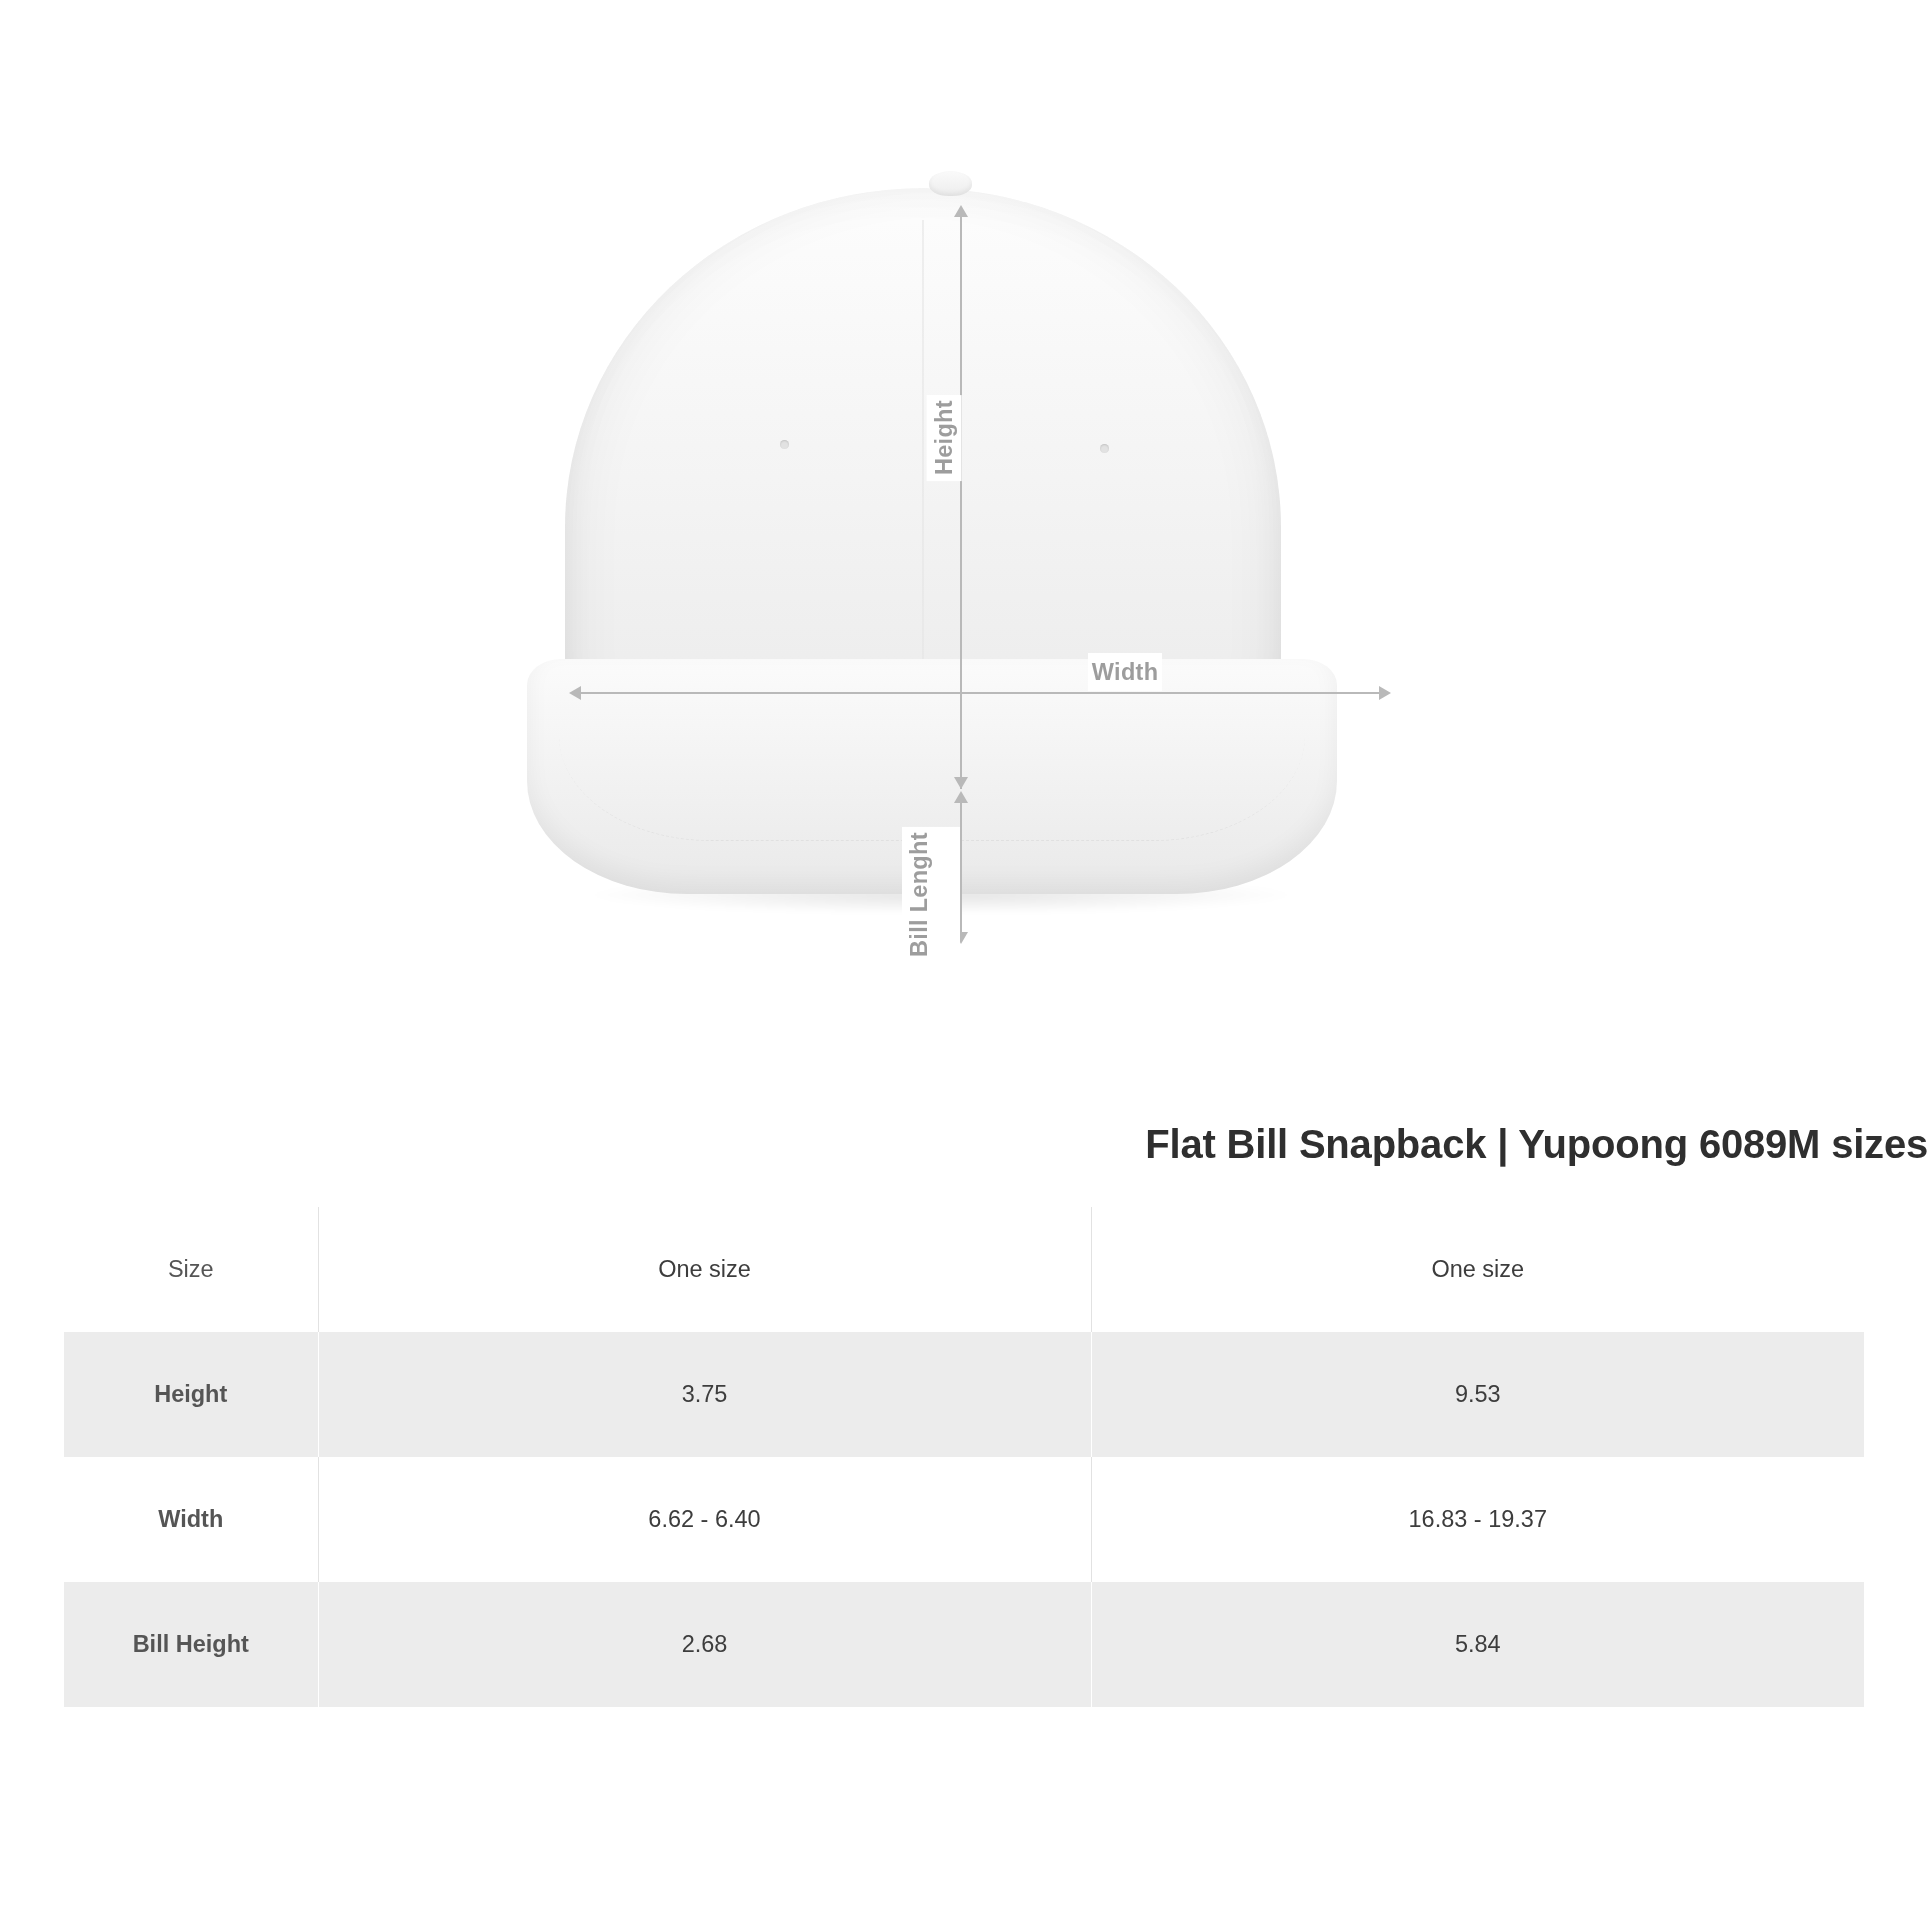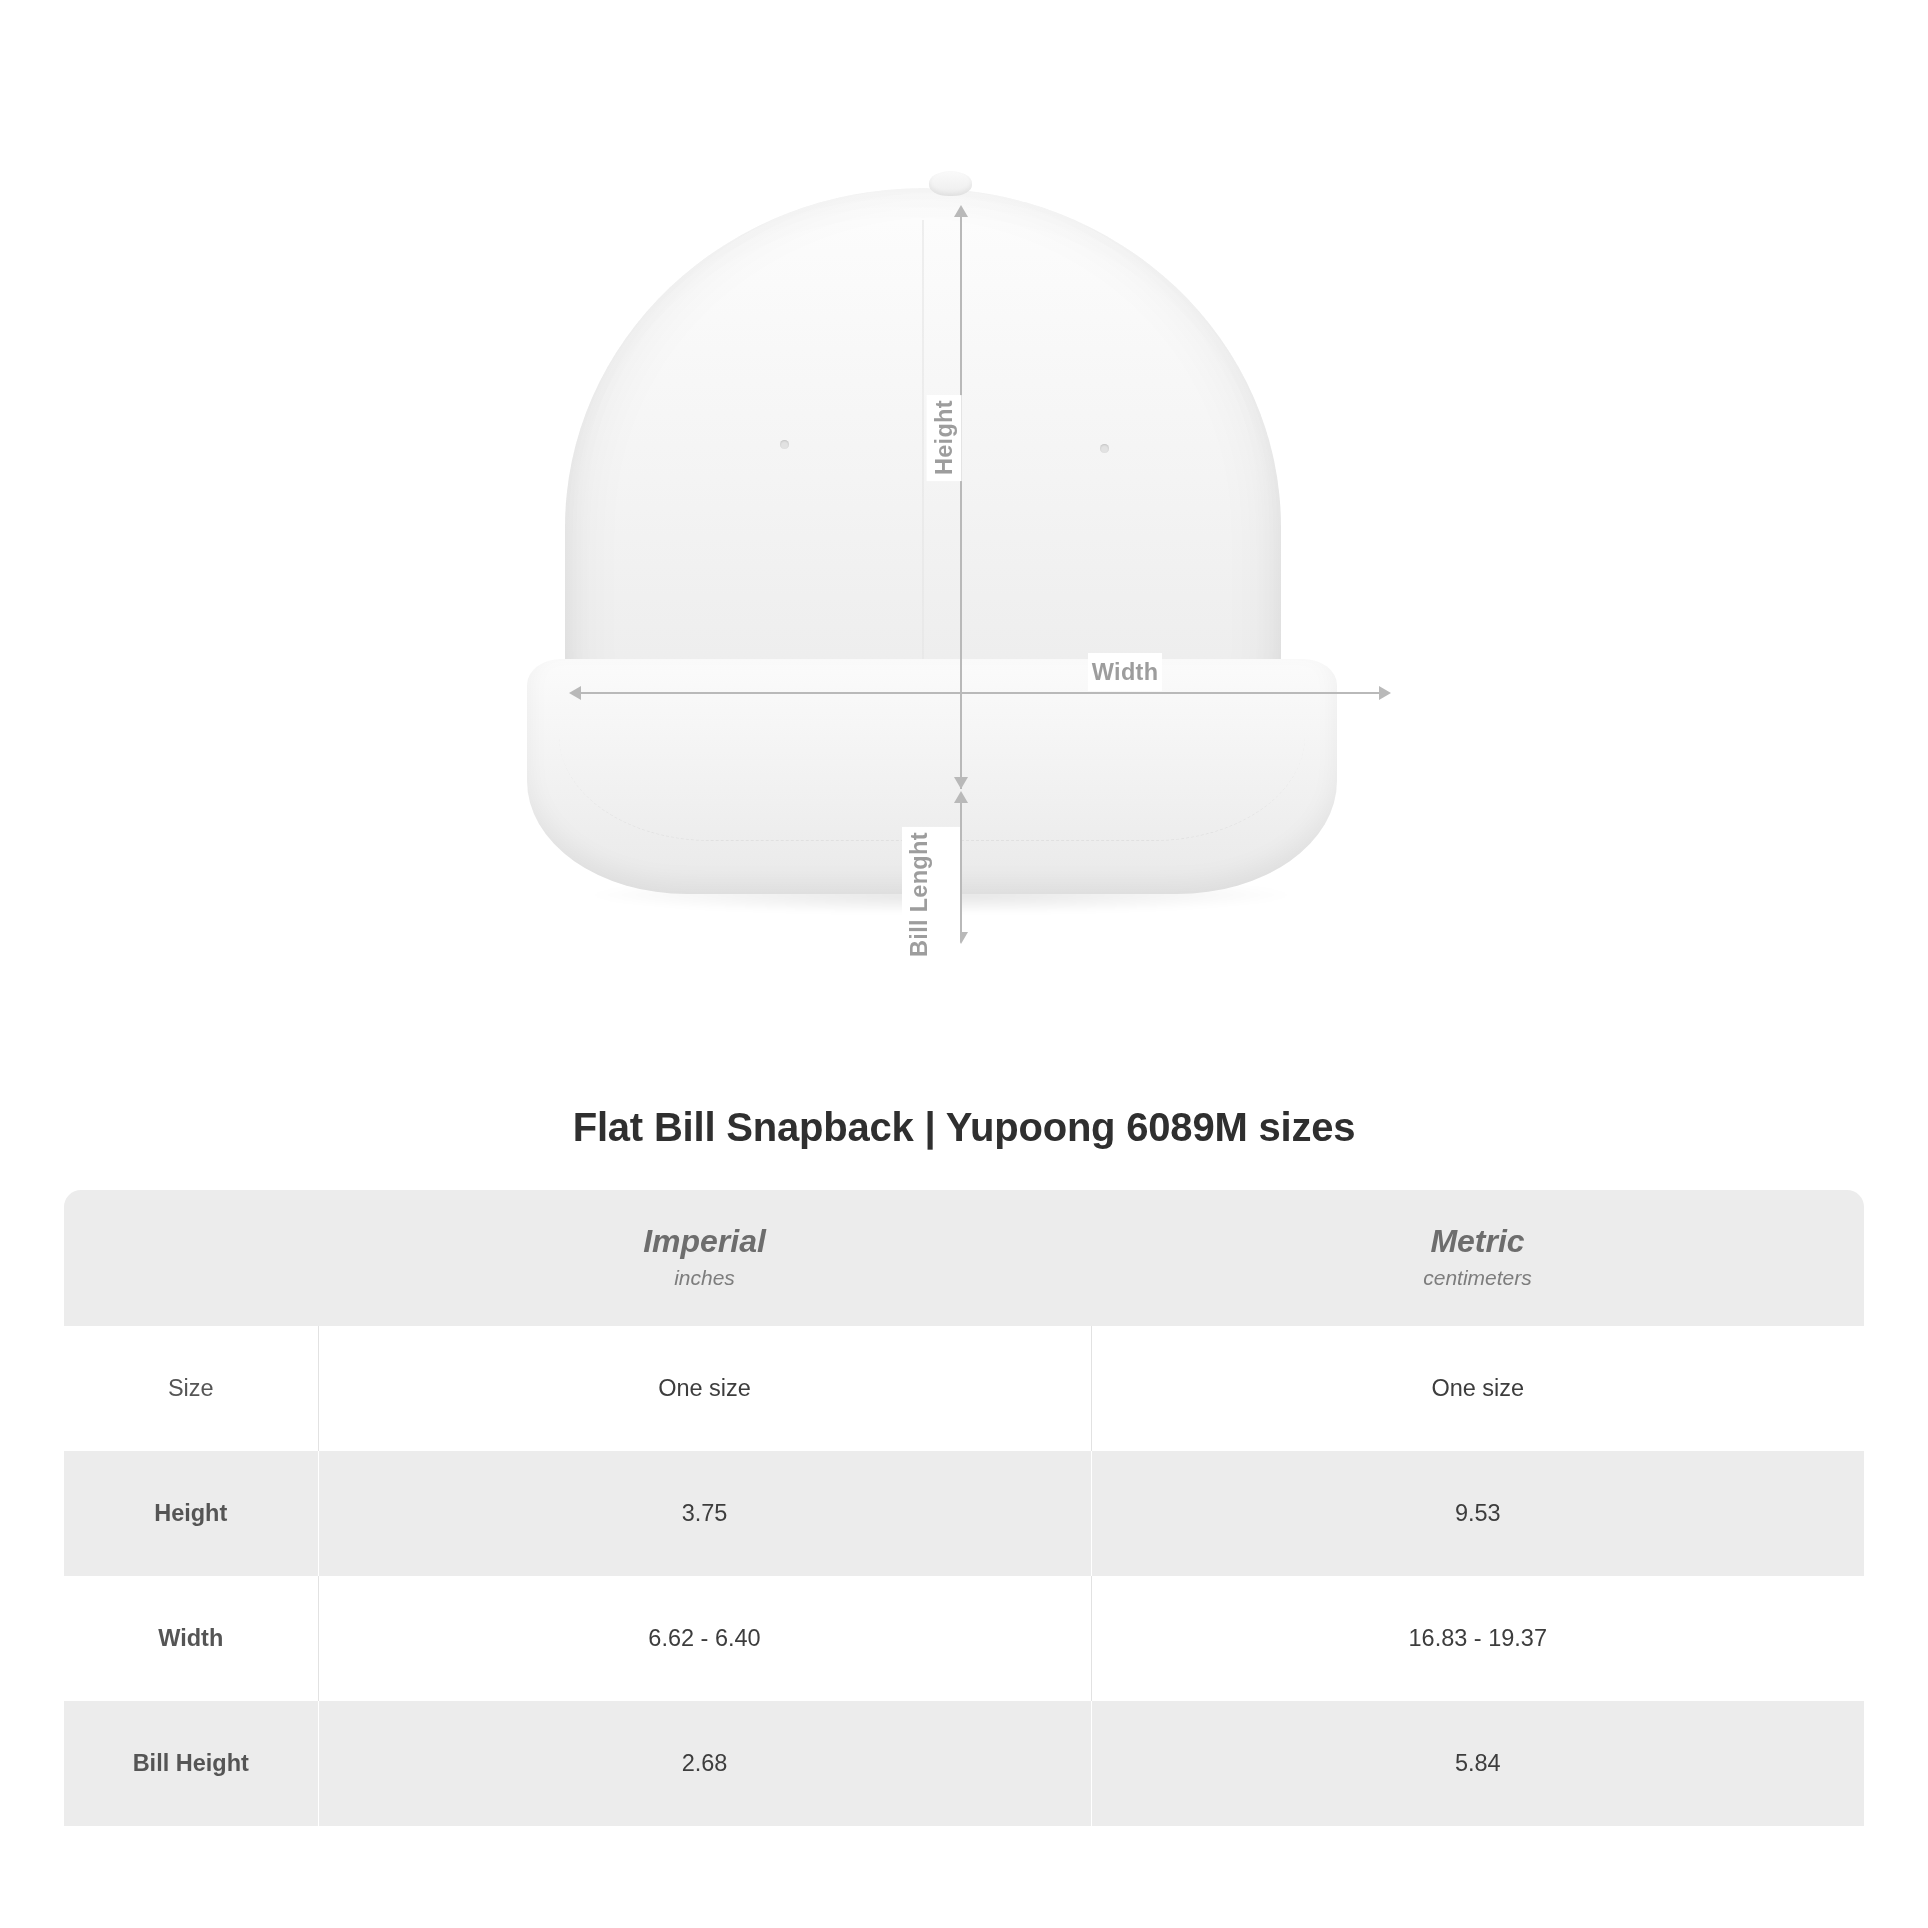--- a/index.html
+++ b/index.html
@@ -156,22 +156,22 @@
     line-height: 1.15;
   }
   .m-label.vertical {
     writing-mode: vertical-rl;
     text-orientation: mixed;
     transform: rotate(180deg);
   }
 
   
   .title-block {
-    text-align: center;
-    margin-top: 22px;
+    text-align: right;
+    margin-top: 39px;
   }
   .chart-title {
     font-size: 40px;
     font-weight: bold;
     color: #2f2f2f;
     letter-spacing: -0.2px;
   }
   .chart-note {
     margin-top: 15px;
     font-size: 23.5px;
@@ -277,31 +277,20 @@
   </div>
 
   <div class="table-wrap">
     <table class="size-table">
       <colgroup>
         <col style="width:254px">
         <col style="width:auto">
         <col style="width:auto">
       </colgroup>
       <tbody>
-        <tr class="hdr-row">
-          <td></td>
-          <td>
-            <div class="unit-main">Imperial</div>
-            <div class="unit-sub">inches</div>
-          </td>
-          <td>
-            <div class="unit-main">Metric</div>
-            <div class="unit-sub">centimeters</div>
-          </td>
-        </tr>
 
         <tr class="band-light">
           <td class="row-label plain">Size</td>
           <td class="cell col-divider">One size</td>
           <td class="cell col-divider">One size</td>
         </tr>
 
         <tr class="band-grey">
           <td class="row-label">Height</td>
           <td class="cell col-divider">3.75</td>

